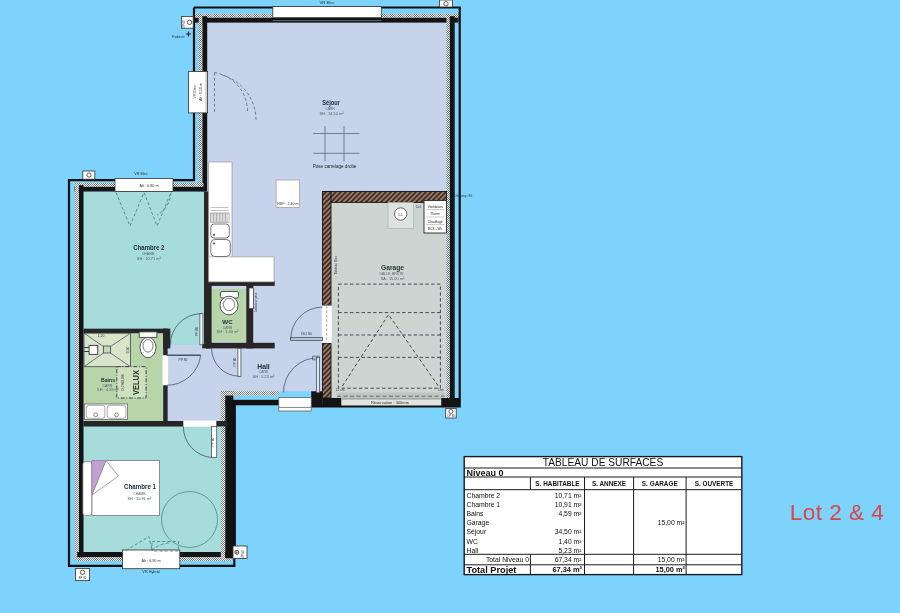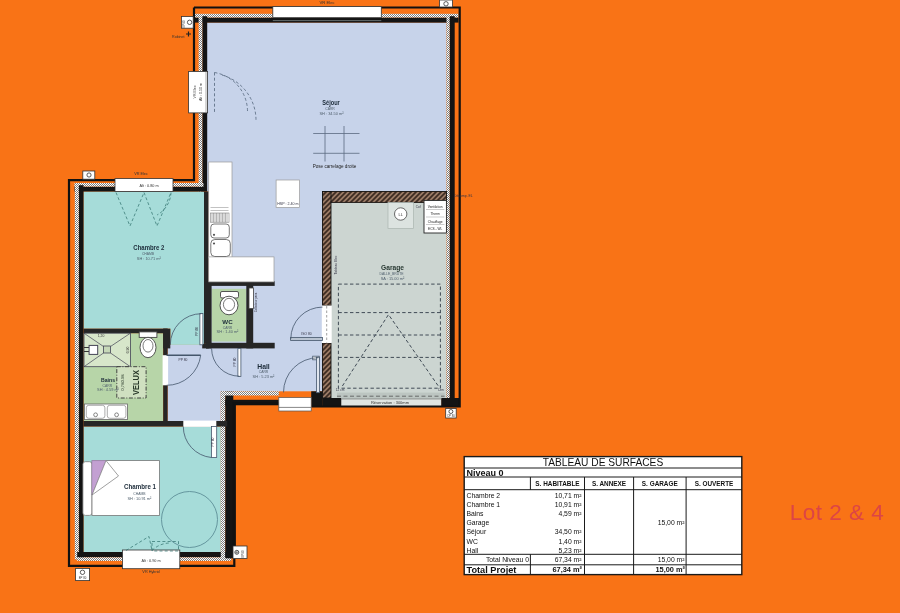--- a/index.html
+++ b/index.html
@@ -1,16 +1,16 @@
 <!DOCTYPE html>
 <html><head>
 <meta charset="utf-8">
 <style>
   html,body{margin:0;padding:0;background:#ffffff;}
-  #page{position:relative;width:900px;height:613px;background:#f97316;overflow:hidden;
+  #page{position:relative;width:900px;height:613px;background:#7dd3fc;overflow:hidden;
         font-family:"Liberation Sans", sans-serif;}
   svg text{font-family:"Liberation Sans", sans-serif;}
 </style>
 </head>
 <body>
 <div id="page">
 <svg width="900" height="613" viewBox="0 0 900 613">
 <defs>
   <pattern id="chk" width="2" height="2" patternUnits="userSpaceOnUse">
     <rect width="2" height="2" fill="#ffffff"></rect>

